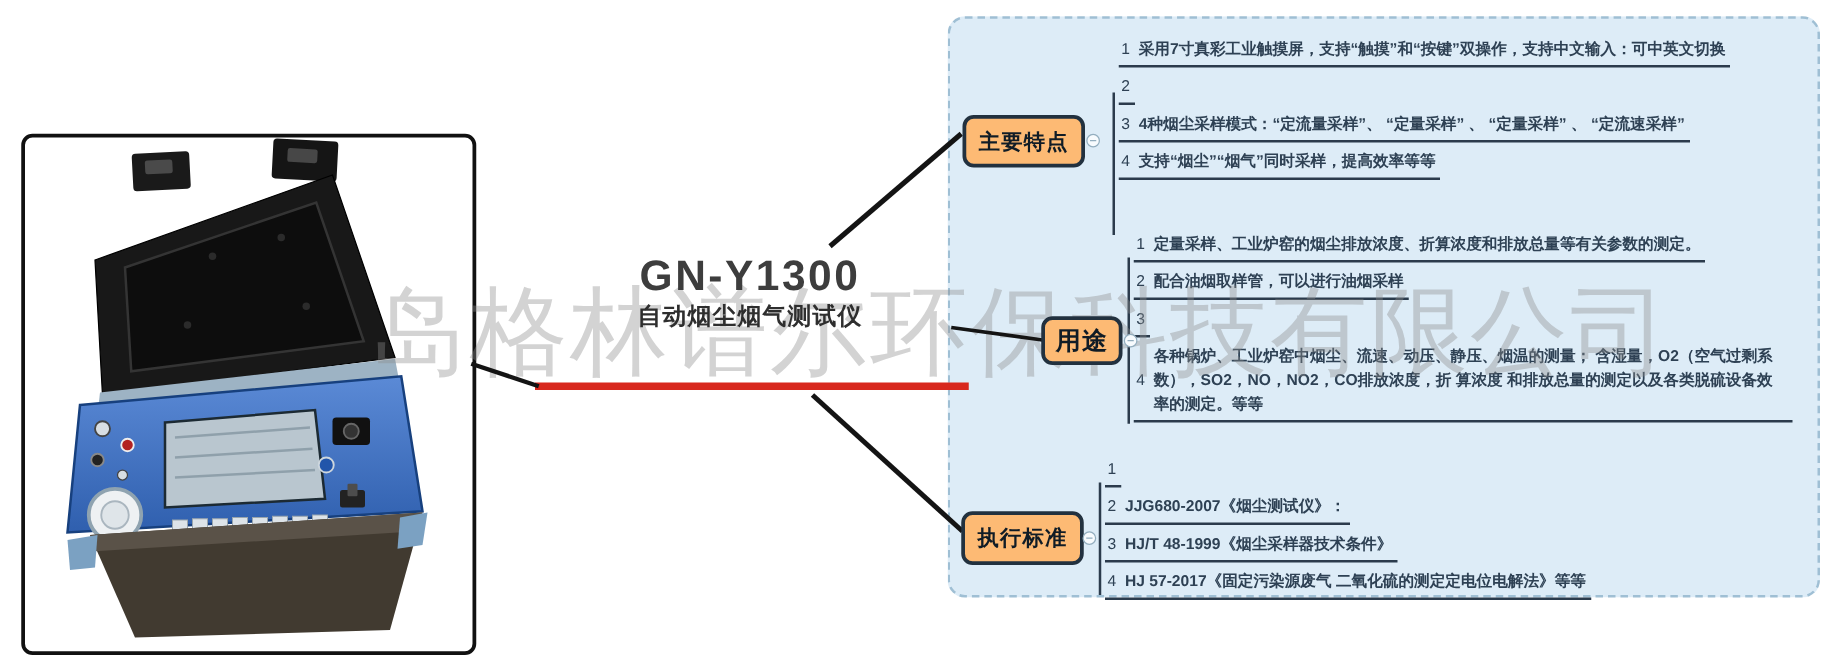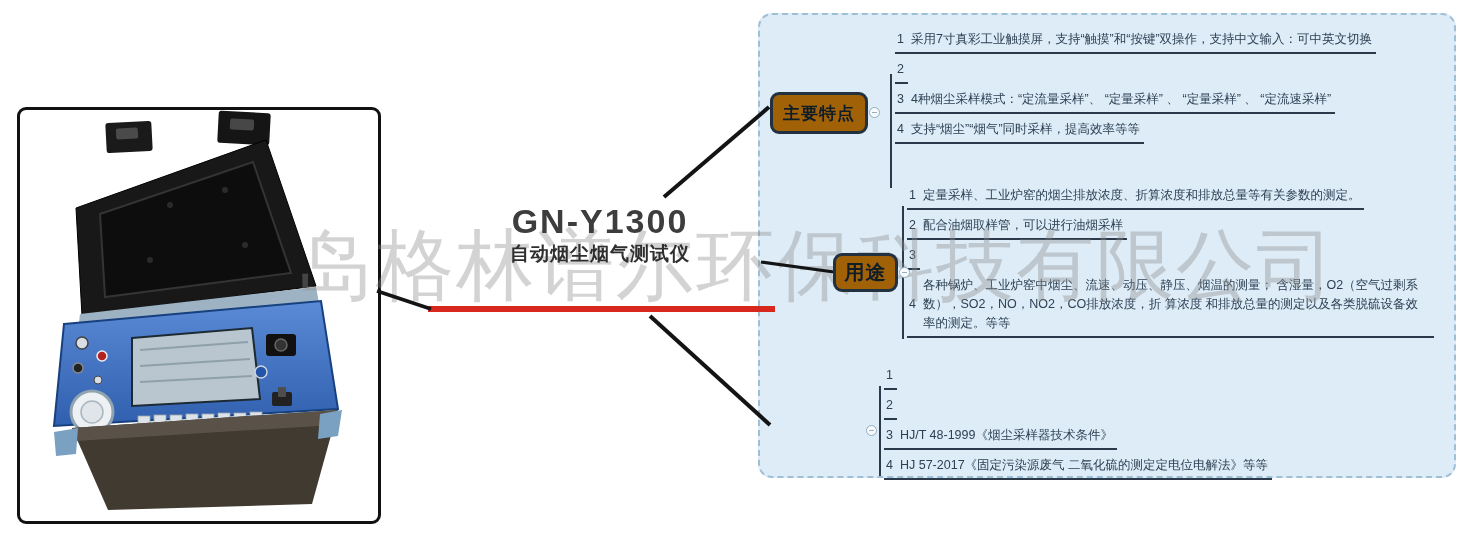--- a/index.html
+++ b/index.html
@@ -26,21 +26,21 @@
   
   .connectors{position:absolute;left:0;top:0;width:1474px;height:536px;z-index:6;pointer-events:none;}
   
   .panel{
     position:absolute;left:758px;top:13px;width:698px;height:465px;
     background:#ddecf7;border:2px dashed #9fbfd4;border-radius:14px;z-index:1;box-sizing:border-box;
   }
   
   .branch-box{
     position:absolute;z-index:6;display:flex;align-items:center;justify-content:center;
-    background:#a16207;border:3px solid #22313f;border-radius:9px;
+    background:#fdba74;border:3px solid #22313f;border-radius:9px;
     font-weight:bold;color:#101c26;letter-spacing:1px;box-sizing:border-box;cursor:pointer;
   }
   .bb1{left:770px;top:92px;width:98px;height:42px;font-size:17px;}
   .bb2{left:833px;top:253px;width:65px;height:39px;font-size:20px;}
   .bb3{left:769px;top:409px;width:98px;height:43px;font-size:17px;}
   
   .toggle{
     position:absolute;z-index:7;width:11px;height:11px;border-radius:50%;
     background:#f7fbfe;border:1.5px solid #93aebf;box-sizing:border-box;cursor:pointer;
   }
@@ -58,21 +58,21 @@
   .sp2{top:20px;height:133px;}
   .sp3{top:20px;height:90px;}
   .item{
     display:flex;align-items:center;gap:7px;width:fit-content;max-width:100%;
     font-size:12.5px;line-height:19px;color:#2e4154;
     border-bottom:2px solid #2b3b4c;padding:0 4px 3px 2px;margin-bottom:6px;
     white-space:nowrap;cursor:default;
   }
   .item.wrap{white-space:normal;}
   .item .num{flex:0 0 auto;}
-  .item .txt{flex:1 1 auto;}
+  .item .txt{flex:1 1 auto;font-weight:bold;}
 </style>
 </head>
 <body>
 
 <div class="stage">
 
   <div class="photo-box">
     <svg width="352" height="405" viewBox="0 0 352 405">
       <defs>
         <linearGradient id="gb" x1="0" y1="0" x2="0" y2="1">
@@ -200,28 +200,32 @@
     </div>
     <div class="item">
       <span class="num">3</span>
     </div>
     <div class="item wrap">
       <span class="num">4</span>
       <span class="txt">各种锅炉、工业炉窑中烟尘、流速、动压、静压、烟温的测量； 含湿量，O2（空气过剩系数），SO2，NO，NO2，CO排放浓度，折 算浓度 和排放总量的测定以及各类脱硫设备效率的测定。等等</span>
     </div>
   </div>
 
+  <div class="branch-box bb3">
+    <span>执行标准</span>
+  </div>
   <div class="toggle tg3"></div>
   <div class="items il3">
     <div class="spine sp3"></div>
     <div class="item">
       <span class="num">1</span>
     </div>
     <div class="item">
       <span class="num">2</span>
+      <span class="txt">JJG680-2007《烟尘测试仪》：</span>
     </div>
     <div class="item">
       <span class="num">3</span>
       <span class="txt">HJ/T 48-1999《烟尘采样器技术条件》</span>
     </div>
     <div class="item">
       <span class="num">4</span>
       <span class="txt">HJ 57-2017《固定污染源废气 二氧化硫的测定定电位电解法》等等</span>
     </div>
   </div>

